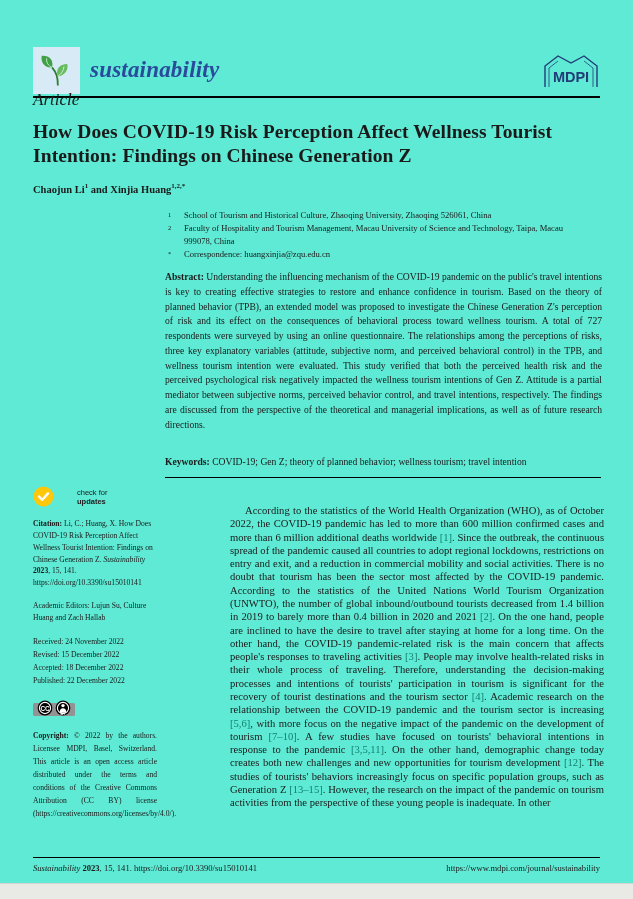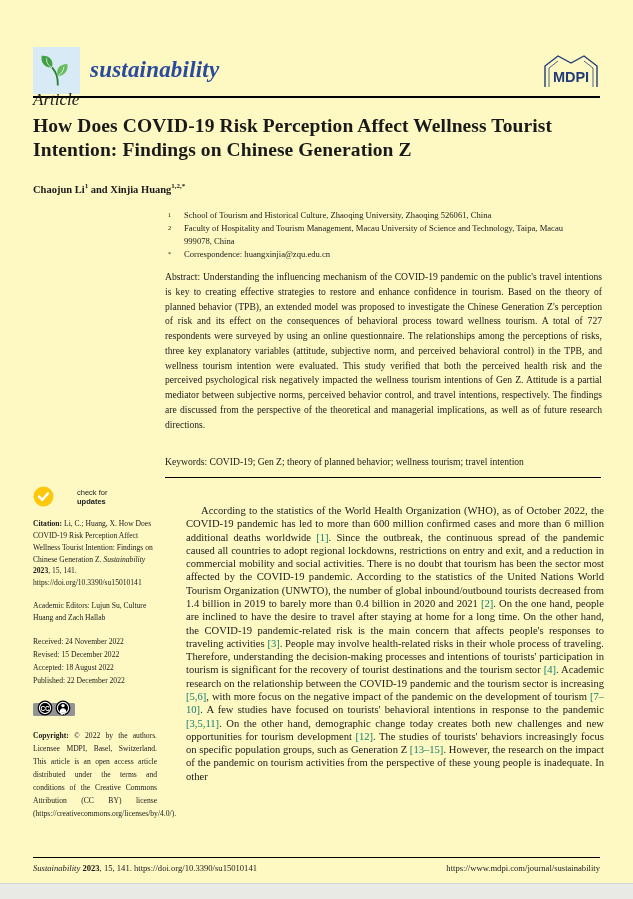--- a/index.html
+++ b/index.html
@@ -1,60 +1,60 @@
 <!DOCTYPE html>
 <html><head>
 <meta charset="utf-8">
 <style>
   * { margin:0; padding:0; box-sizing:border-box; }
   html,body { background:#e9e9e6; }
   body { font-family:"Liberation Serif","DejaVu Serif",serif; color:#1a1a1a; }
-  .page { position:relative; width:633px; height:891px; background:#fef9c3; overflow:hidden; }
+  .page { position:relative; width:633px; height:891px; background:#5eead4; overflow:hidden; }
 
   
   .logo-box { position:absolute; left:33px; top:47px; width:47px; height:47px; background:#d8eaf5; display:flex; align-items:center; justify-content:center; }
   .journal-name { position:absolute; left:90px; top:57px; font-style:italic; font-weight:bold; font-size:23px; color:#2a4b9b; letter-spacing:.2px; }
   .mdpi-logo { position:absolute; left:541px; top:51px; }
   .header-rule { position:absolute; left:33px; top:96px; width:567px; height:2px; background:#000; }
 
   
   .article-label { position:absolute; left:33px; top:90px; font-style:italic; font-size:17px; }
-  .paper-title { position:absolute; left:33px; top:114px; width:566px; font-weight:bold; font-size:19.5px; line-height:1.23; letter-spacing:.1px; }
+  .paper-title { position:absolute; left:33px; top:120px; width:566px; font-weight:bold; font-size:19.5px; line-height:1.23; letter-spacing:.1px; }
   .authors { position:absolute; left:33px; top:182px; font-size:10.5px; font-weight:bold; }
   .authors sup { font-size:7px; }
 
   
   .affiliations { position:absolute; left:168px; top:209px; width:430px; font-size:8.6px; line-height:1.5; }
   .aff-row { display:flex; }
   .aff-sup { width:16px; flex:0 0 16px; font-size:6.5px; padding-top:1px; }
   .aff-text { flex:1; }
 
   
   .abstract { position:absolute; left:165px; top:270px; width:437px; font-size:9.6px; line-height:1.54; text-align:justify; }
   .keywords { position:absolute; left:165px; top:456px; width:437px; font-size:9.6px; }
   .kw-rule { position:absolute; left:165px; top:477px; width:436px; height:1px; background:#000; }
-  b.inline-label { font-weight:normal; }
+  b.inline-label { font-weight:bold; }
 
   
   .sidebar { position:absolute; left:33px; top:486px; width:124px; font-size:7.6px; }
   .updates-badge { display:flex; align-items:center; gap:23px; cursor:pointer; }
   .updates-text { font-family:"Liberation Sans","DejaVu Sans",sans-serif; font-size:7.5px; line-height:1.15; color:#222; }
   .updates-text .u2 { font-weight:bold; }
   .citation-block { margin-top:9px; line-height:1.56; }
   .editors-block { margin-top:11px; line-height:1.6; }
   .dates-block { margin-top:12px; line-height:1.7; }
   .cc-badge { margin-top:11px; }
   .copyright-block { margin-top:8px; line-height:1.72; text-align:justify; }
   .sidebar i { font-style:italic; }
   .sidebar .byear { font-weight:bold; }
 
   
   .main-col { position:absolute; left:186px; top:504px; width:418px; }
   .section-heading { font-size:10.6px; font-weight:bold; margin-bottom:4px; }
-  .body-par { font-size:10.6px; line-height:1.255; text-align:justify; text-indent:15px; }
+  .body-par { font-size:10.6px; line-height:1.255; text-align:justify; text-indent:15px;margin-left:44px; }
   .cite { color:#11806f; }
 
   
   .footer-rule { position:absolute; left:33px; top:857px; width:567px; height:1px; background:#000; }
   .footer { position:absolute; left:33px; top:863px; width:567px; font-size:8.6px; display:flex; justify-content:space-between; }
   .footer i { font-style:italic; }
   .footer .byear { font-weight:bold; }
 
   .bottom-strip { position:absolute; left:0; bottom:0; width:100%; height:8px; background:#e9e9e6; border-top:1px solid #d4d4d2; }
 </style>
@@ -129,21 +129,21 @@
     <div class="citation-block">
       <b>Citation:</b><span> Li, C.; Huang, X. How Does COVID-19 Risk Perception Affect Wellness Tourist Intention: Findings on Chinese Generation Z. </span><i>Sustainability</i><span class="byear"> 2023</span><span>, 15, 141.</span>
       <span>https://doi.org/10.3390/su15010141</span>
     </div>
 
     <div class="editors-block">Academic Editors: Lujun Su, Culture Huang and Zach Hallab</div>
 
     <div class="dates-block">
       <div>Received: 24 November 2022</div>
       <div>Revised: 15 December 2022</div>
-      <div>Accepted: 18 August 2022</div>
+      <div>Accepted: 18 December 2022</div>
       <div>Published: 22 December 2022</div>
     </div>
 
     <div class="cc-badge">
       <svg width="46" height="20" viewBox="0 0 46 20">
         <rect x="0" y="4" width="42" height="13" rx="1.5" fill="#939393"></rect>
         <circle cx="12" cy="9" r="7.4" fill="#000"></circle>
         <circle cx="12" cy="9" r="5.6" fill="none" stroke="#fff" stroke-width="1.1"></circle>
         <text x="12" y="11.6" text-anchor="middle" font-family="Liberation Sans, DejaVu Sans, sans-serif" font-size="6.4" font-weight="bold" fill="#fff">CC</text>
         <circle cx="30" cy="9" r="7.4" fill="#000"></circle>

